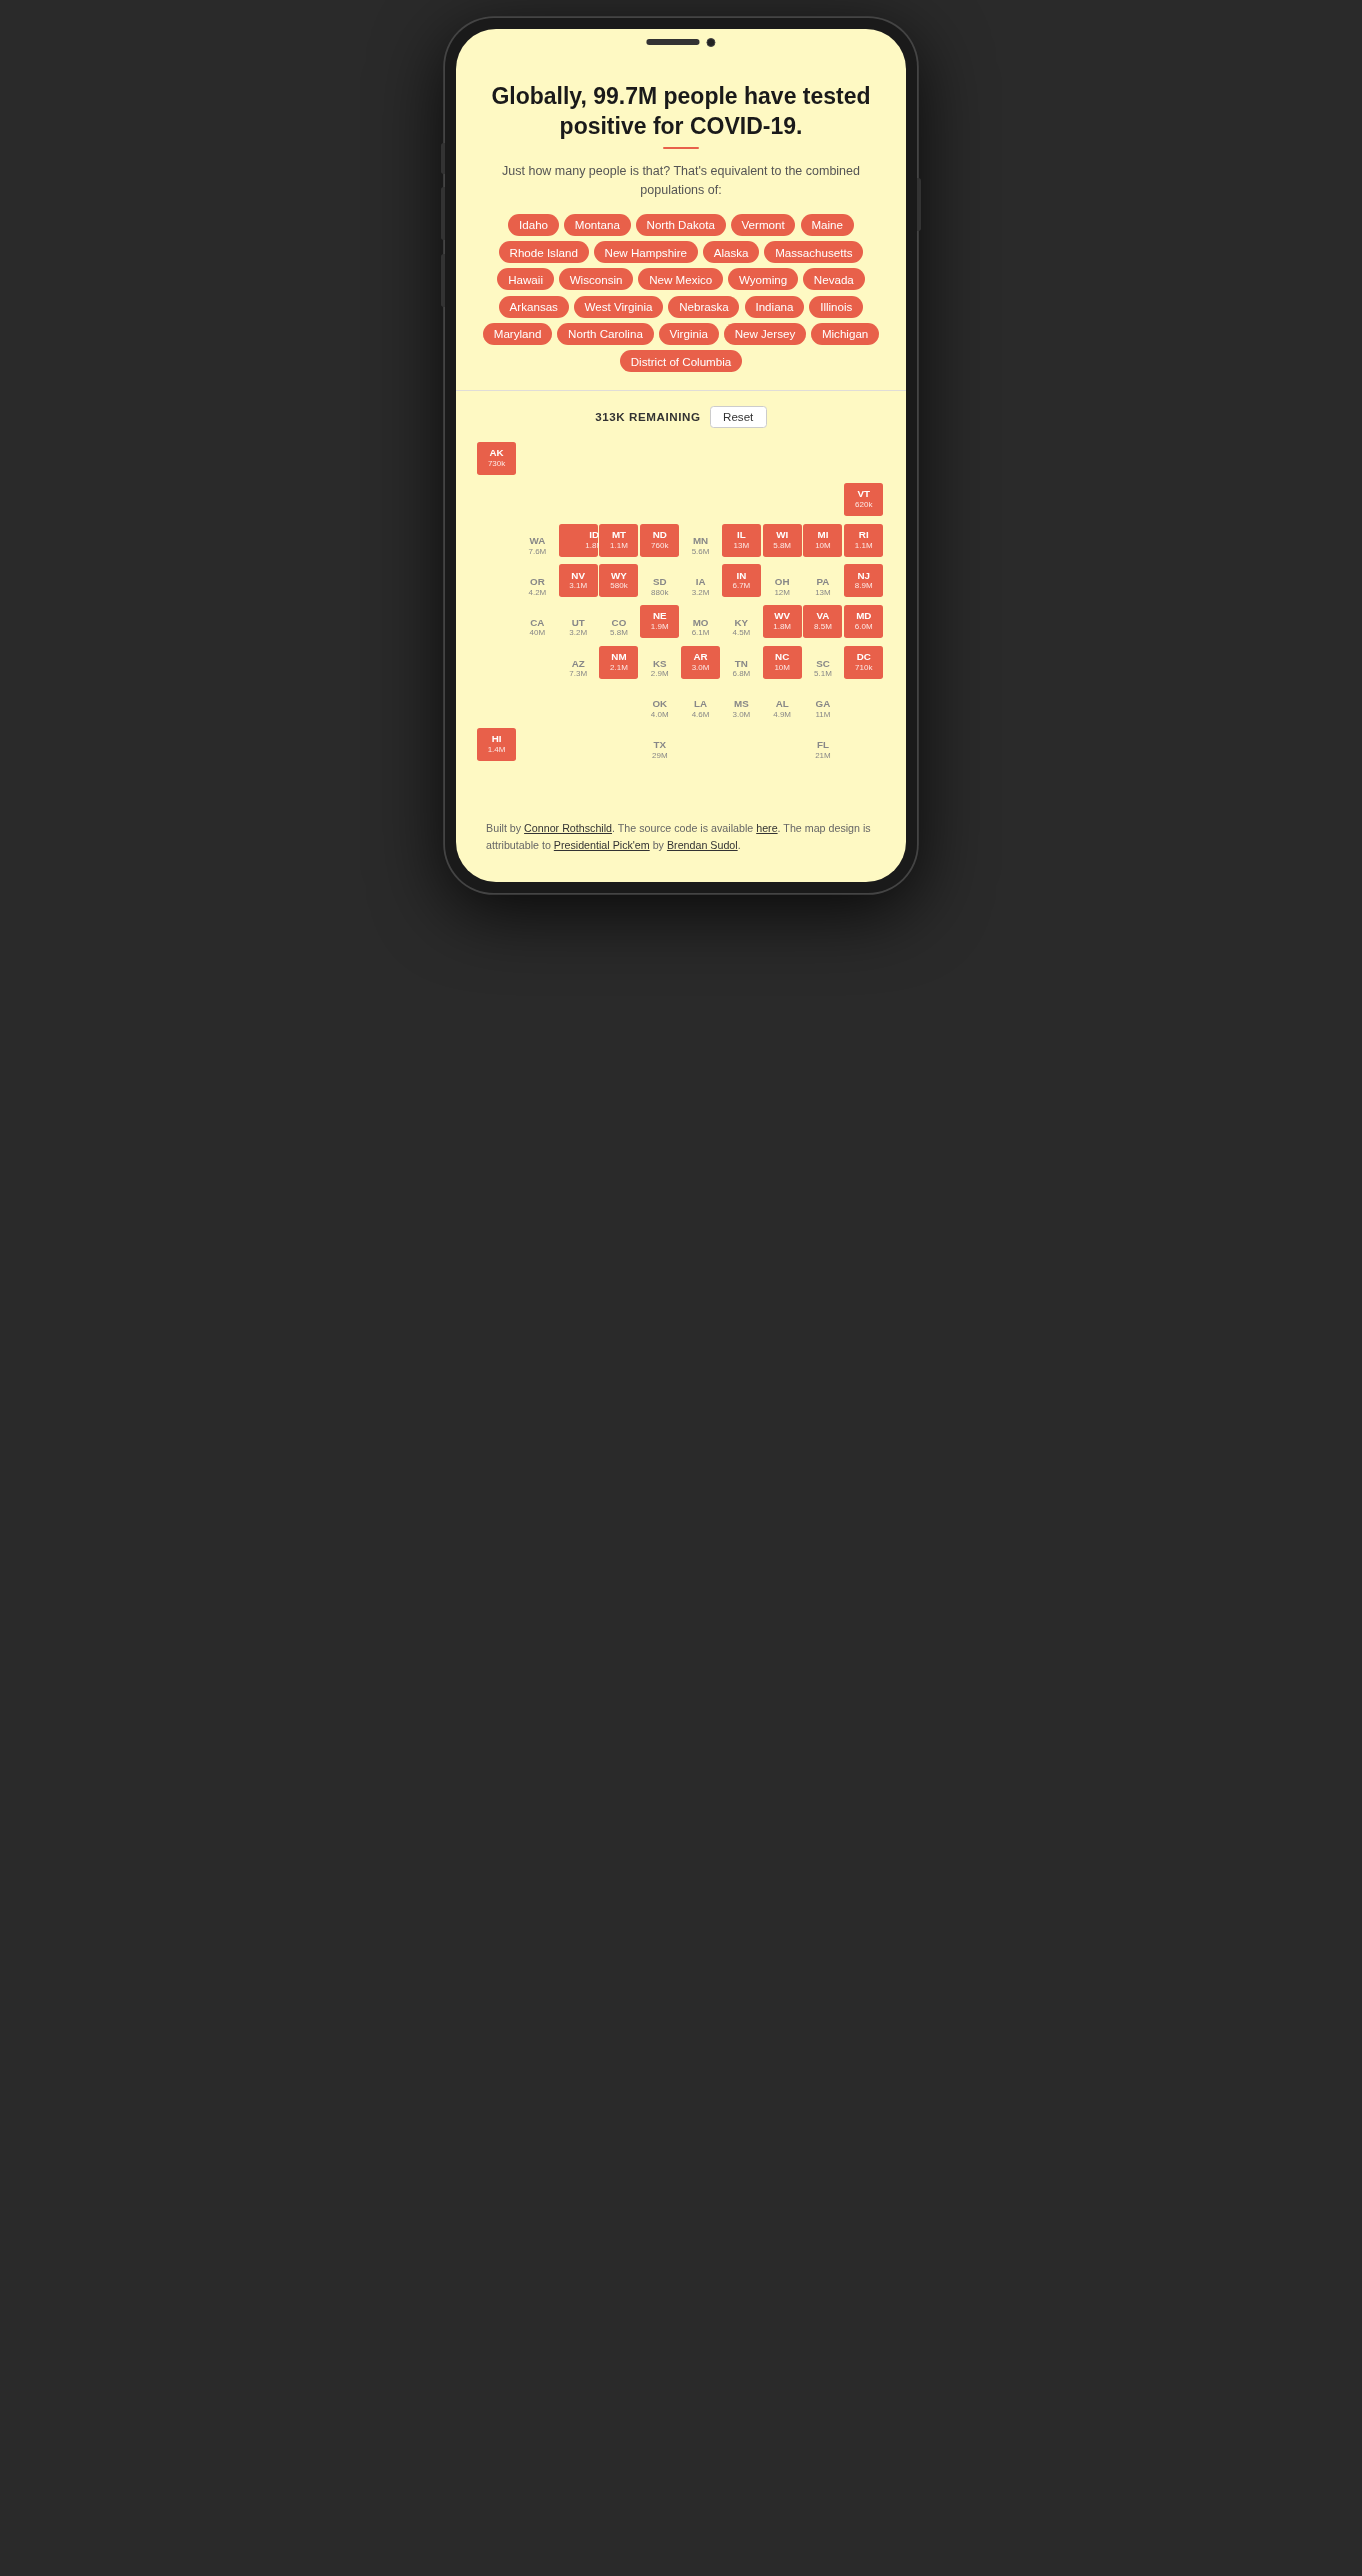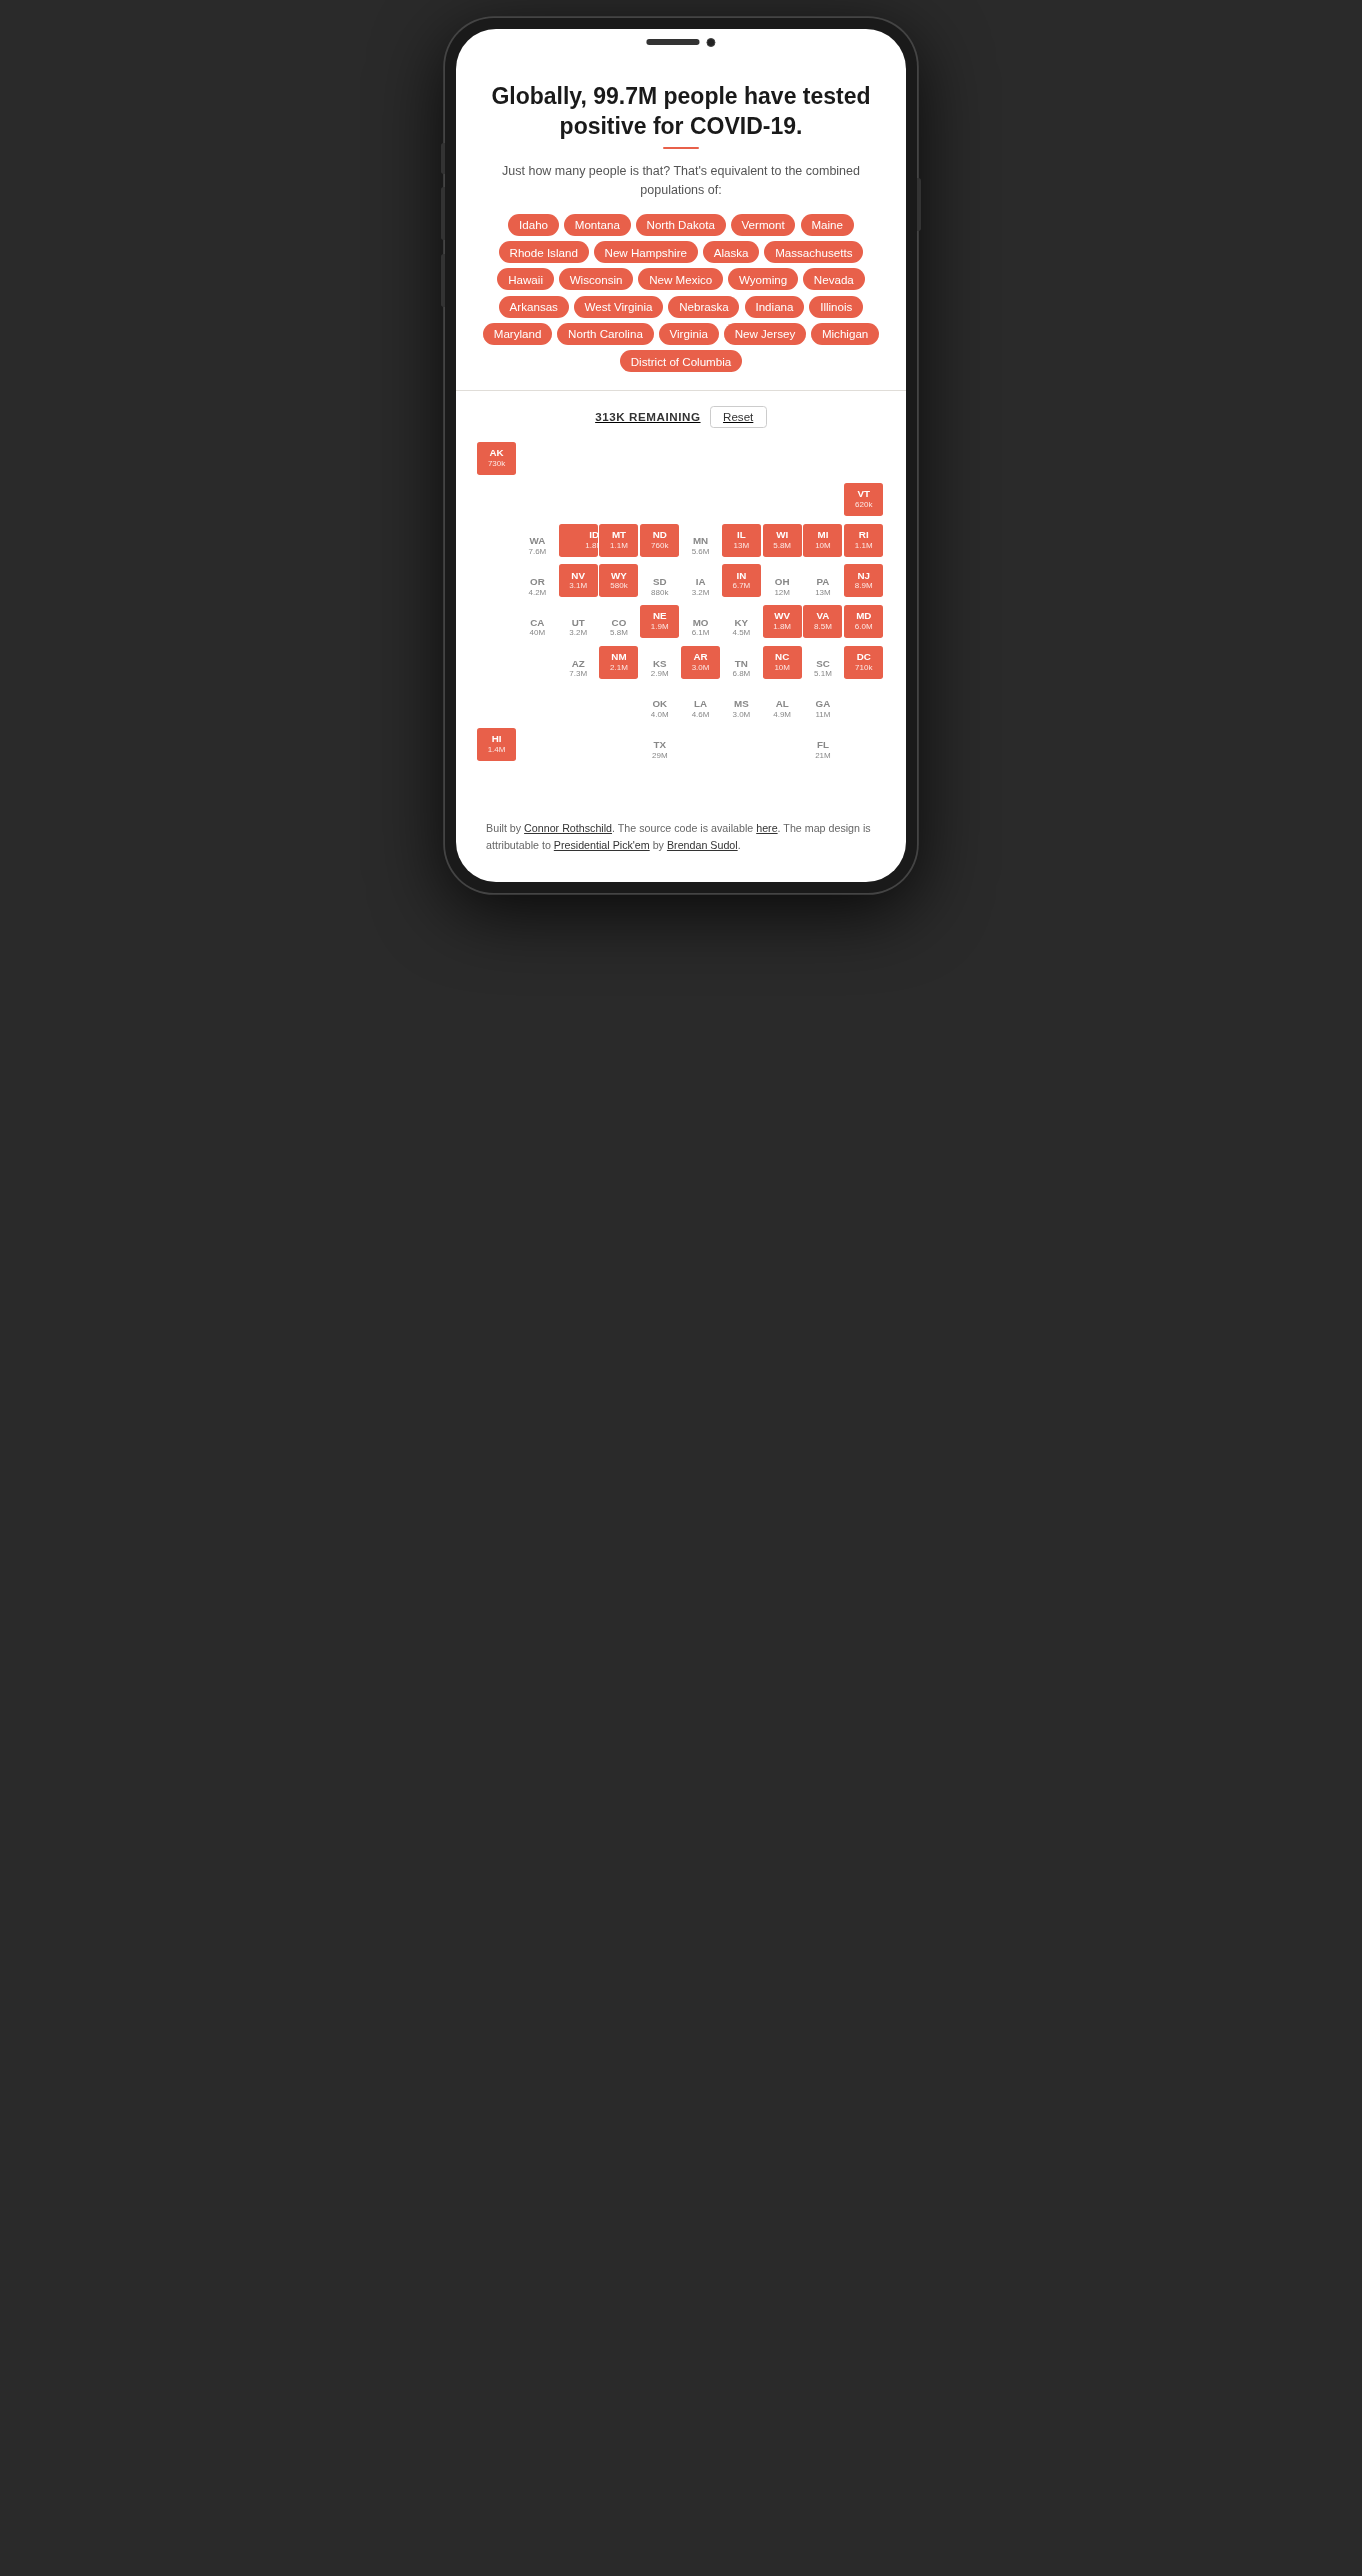--- a/index.html
+++ b/index.html
@@ -16,21 +16,21 @@
     .phone-frame {
       width: 472px;
       background: #1a1a1a;
       border-radius: 49px;
       padding: 10.7px;
       box-shadow: 0 0 0 1.8px #444, 0 18px 71px rgba(0,0,0,0.8);
       position: relative;
     }
 
     .phone-screen {
-      background: #ffffff;
+      background: #fef9c3;
       border-radius: 40px;
       overflow: hidden;
       min-height: 802px;
     }
 
     .screen-inner {
       padding: 53px 21.4px 28.5px 21.4px;
     }
 
     
@@ -88,21 +88,20 @@
       margin: 0 -21.4px 14.3px -21.4px;
     }
 
     
     .controls {
       display: flex;
       align-items: center;
       justify-content: center;
       gap: 9px;
       margin-bottom: 14.3px;
-      text-decoration: underline;
     }
 
     .remaining-label {
       font-size: 11.6px;
       font-weight: 600;
       color: #333;
       letter-spacing: 0.05em;
     }
 
     .reset-btn {

